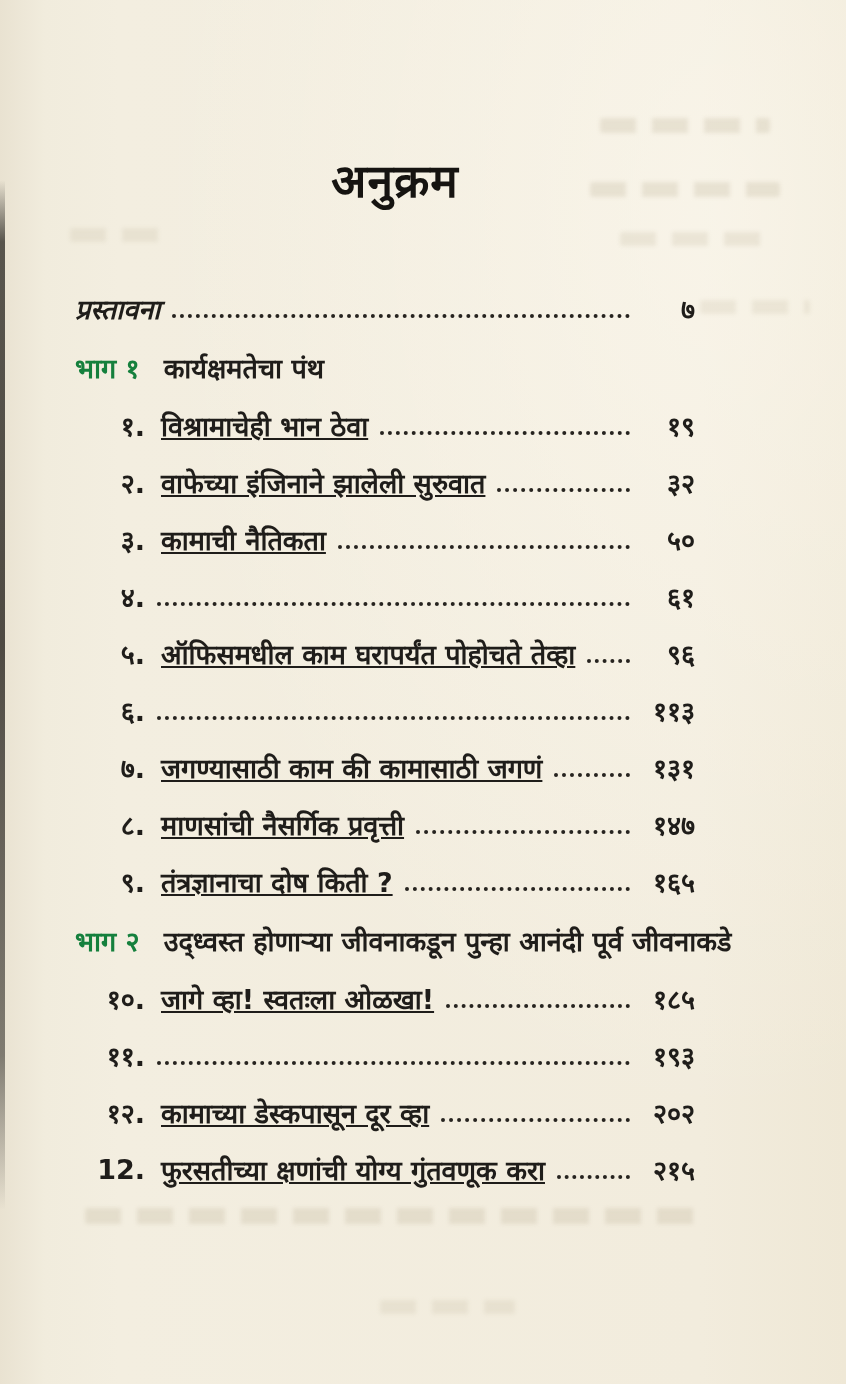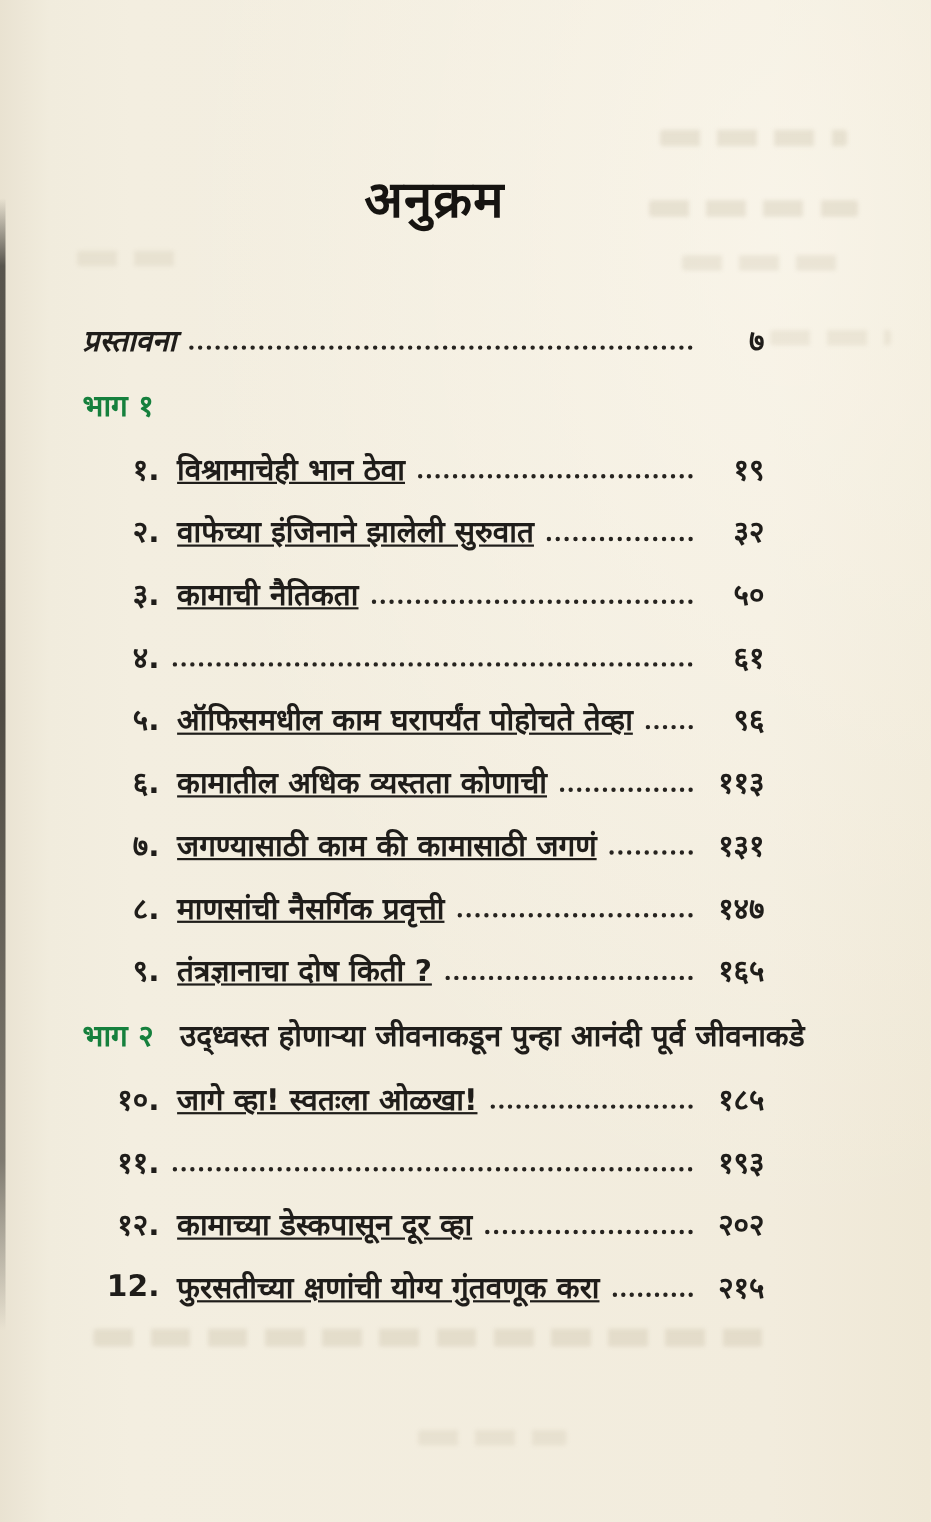--- a/index.html
+++ b/index.html
@@ -89,20 +89,21 @@
 <div class="toc">
 
   <div class="row">
     <span class="preface-title">प्रस्तावना</span>
     <span class="dots"></span>
     <span class="pg">७</span>
   </div>
 
   <div class="row part">
     <span class="part-label">भाग १</span>
+    <span class="part-heading">कार्यक्षमतेचा पंथ</span>
   </div>
 
   <div class="row">
     <span class="num">१.</span>
     <span class="entry-title">विश्रामाचेही भान ठेवा</span>
     <span class="dots"></span>
     <span class="pg">१९</span>
   </div>
 
   <div class="row">
@@ -127,21 +128,20 @@
 
   <div class="row">
     <span class="num">५.</span>
     <span class="entry-title">ऑफिसमधील काम घरापर्यंत पोहोचते तेव्हा</span>
     <span class="dots"></span>
     <span class="pg">९६</span>
   </div>
 
   <div class="row">
     <span class="num">६.</span>
-    <span class="entry-title">कामातील अधिक व्यस्तता कोणाची</span>
     <span class="dots"></span>
     <span class="pg">११३</span>
   </div>
 
   <div class="row">
     <span class="num">७.</span>
     <span class="entry-title">जगण्यासाठी काम की कामासाठी जगणं</span>
     <span class="dots"></span>
     <span class="pg">१३१</span>
   </div>

